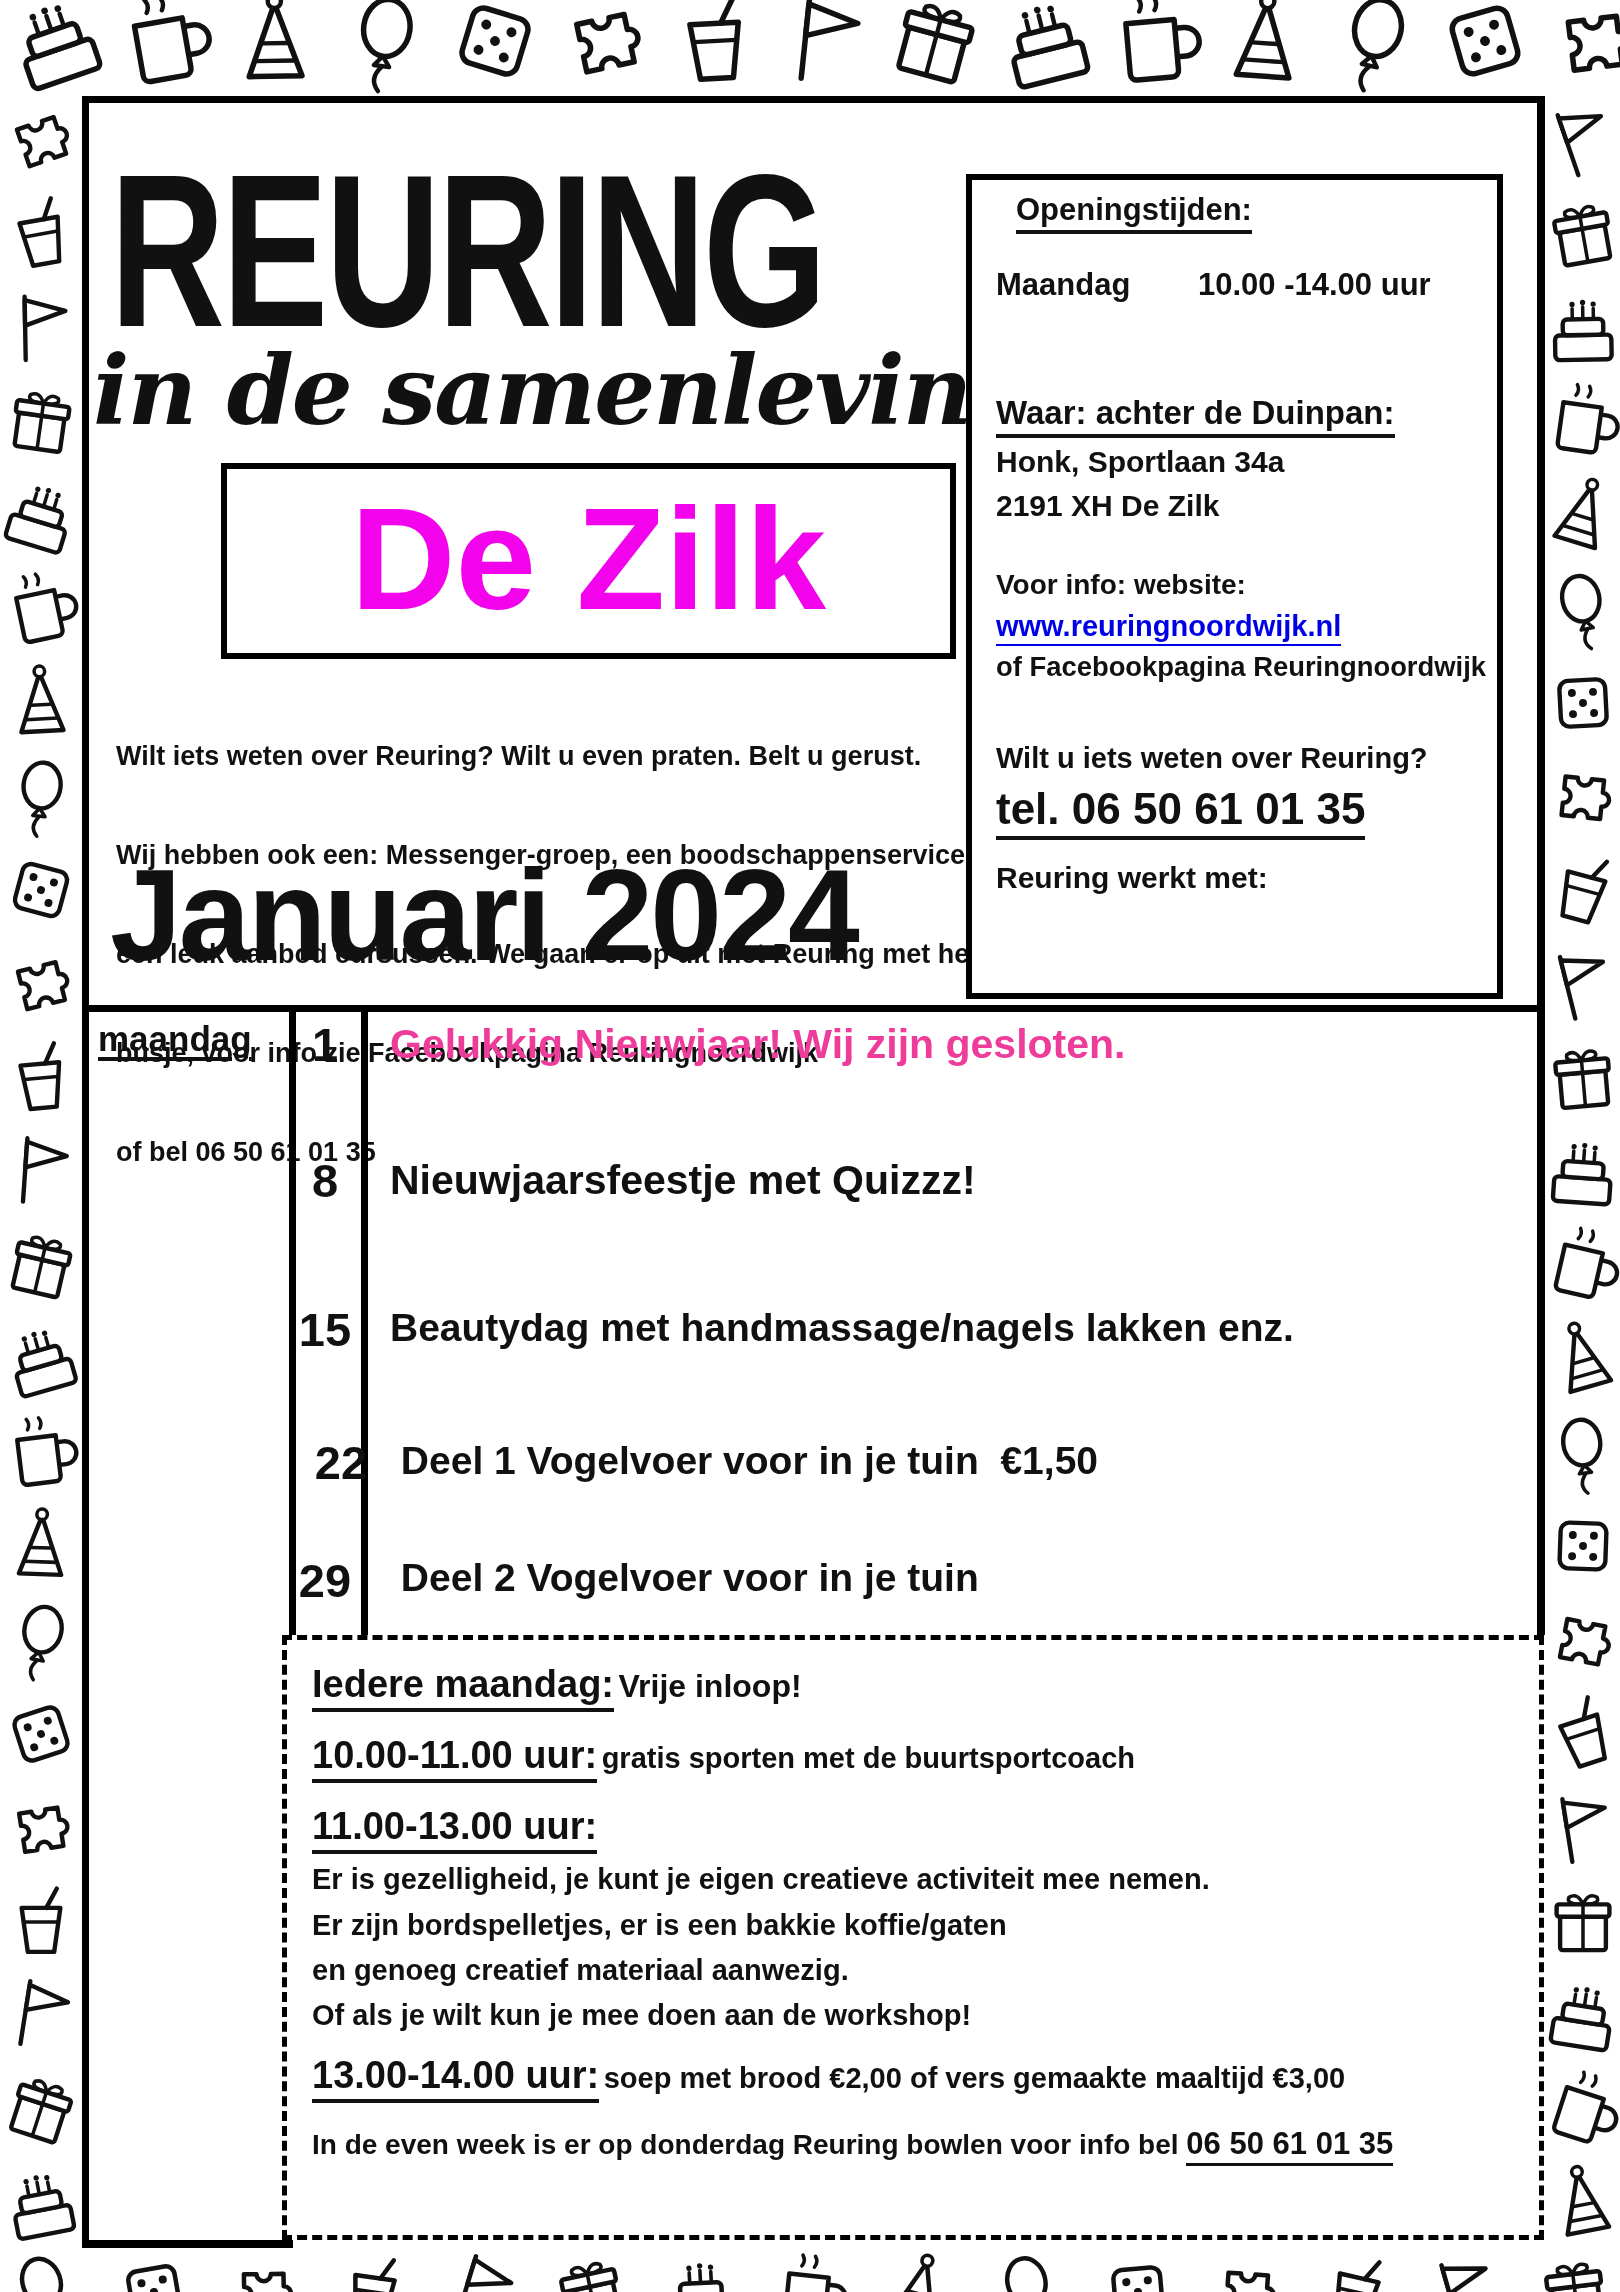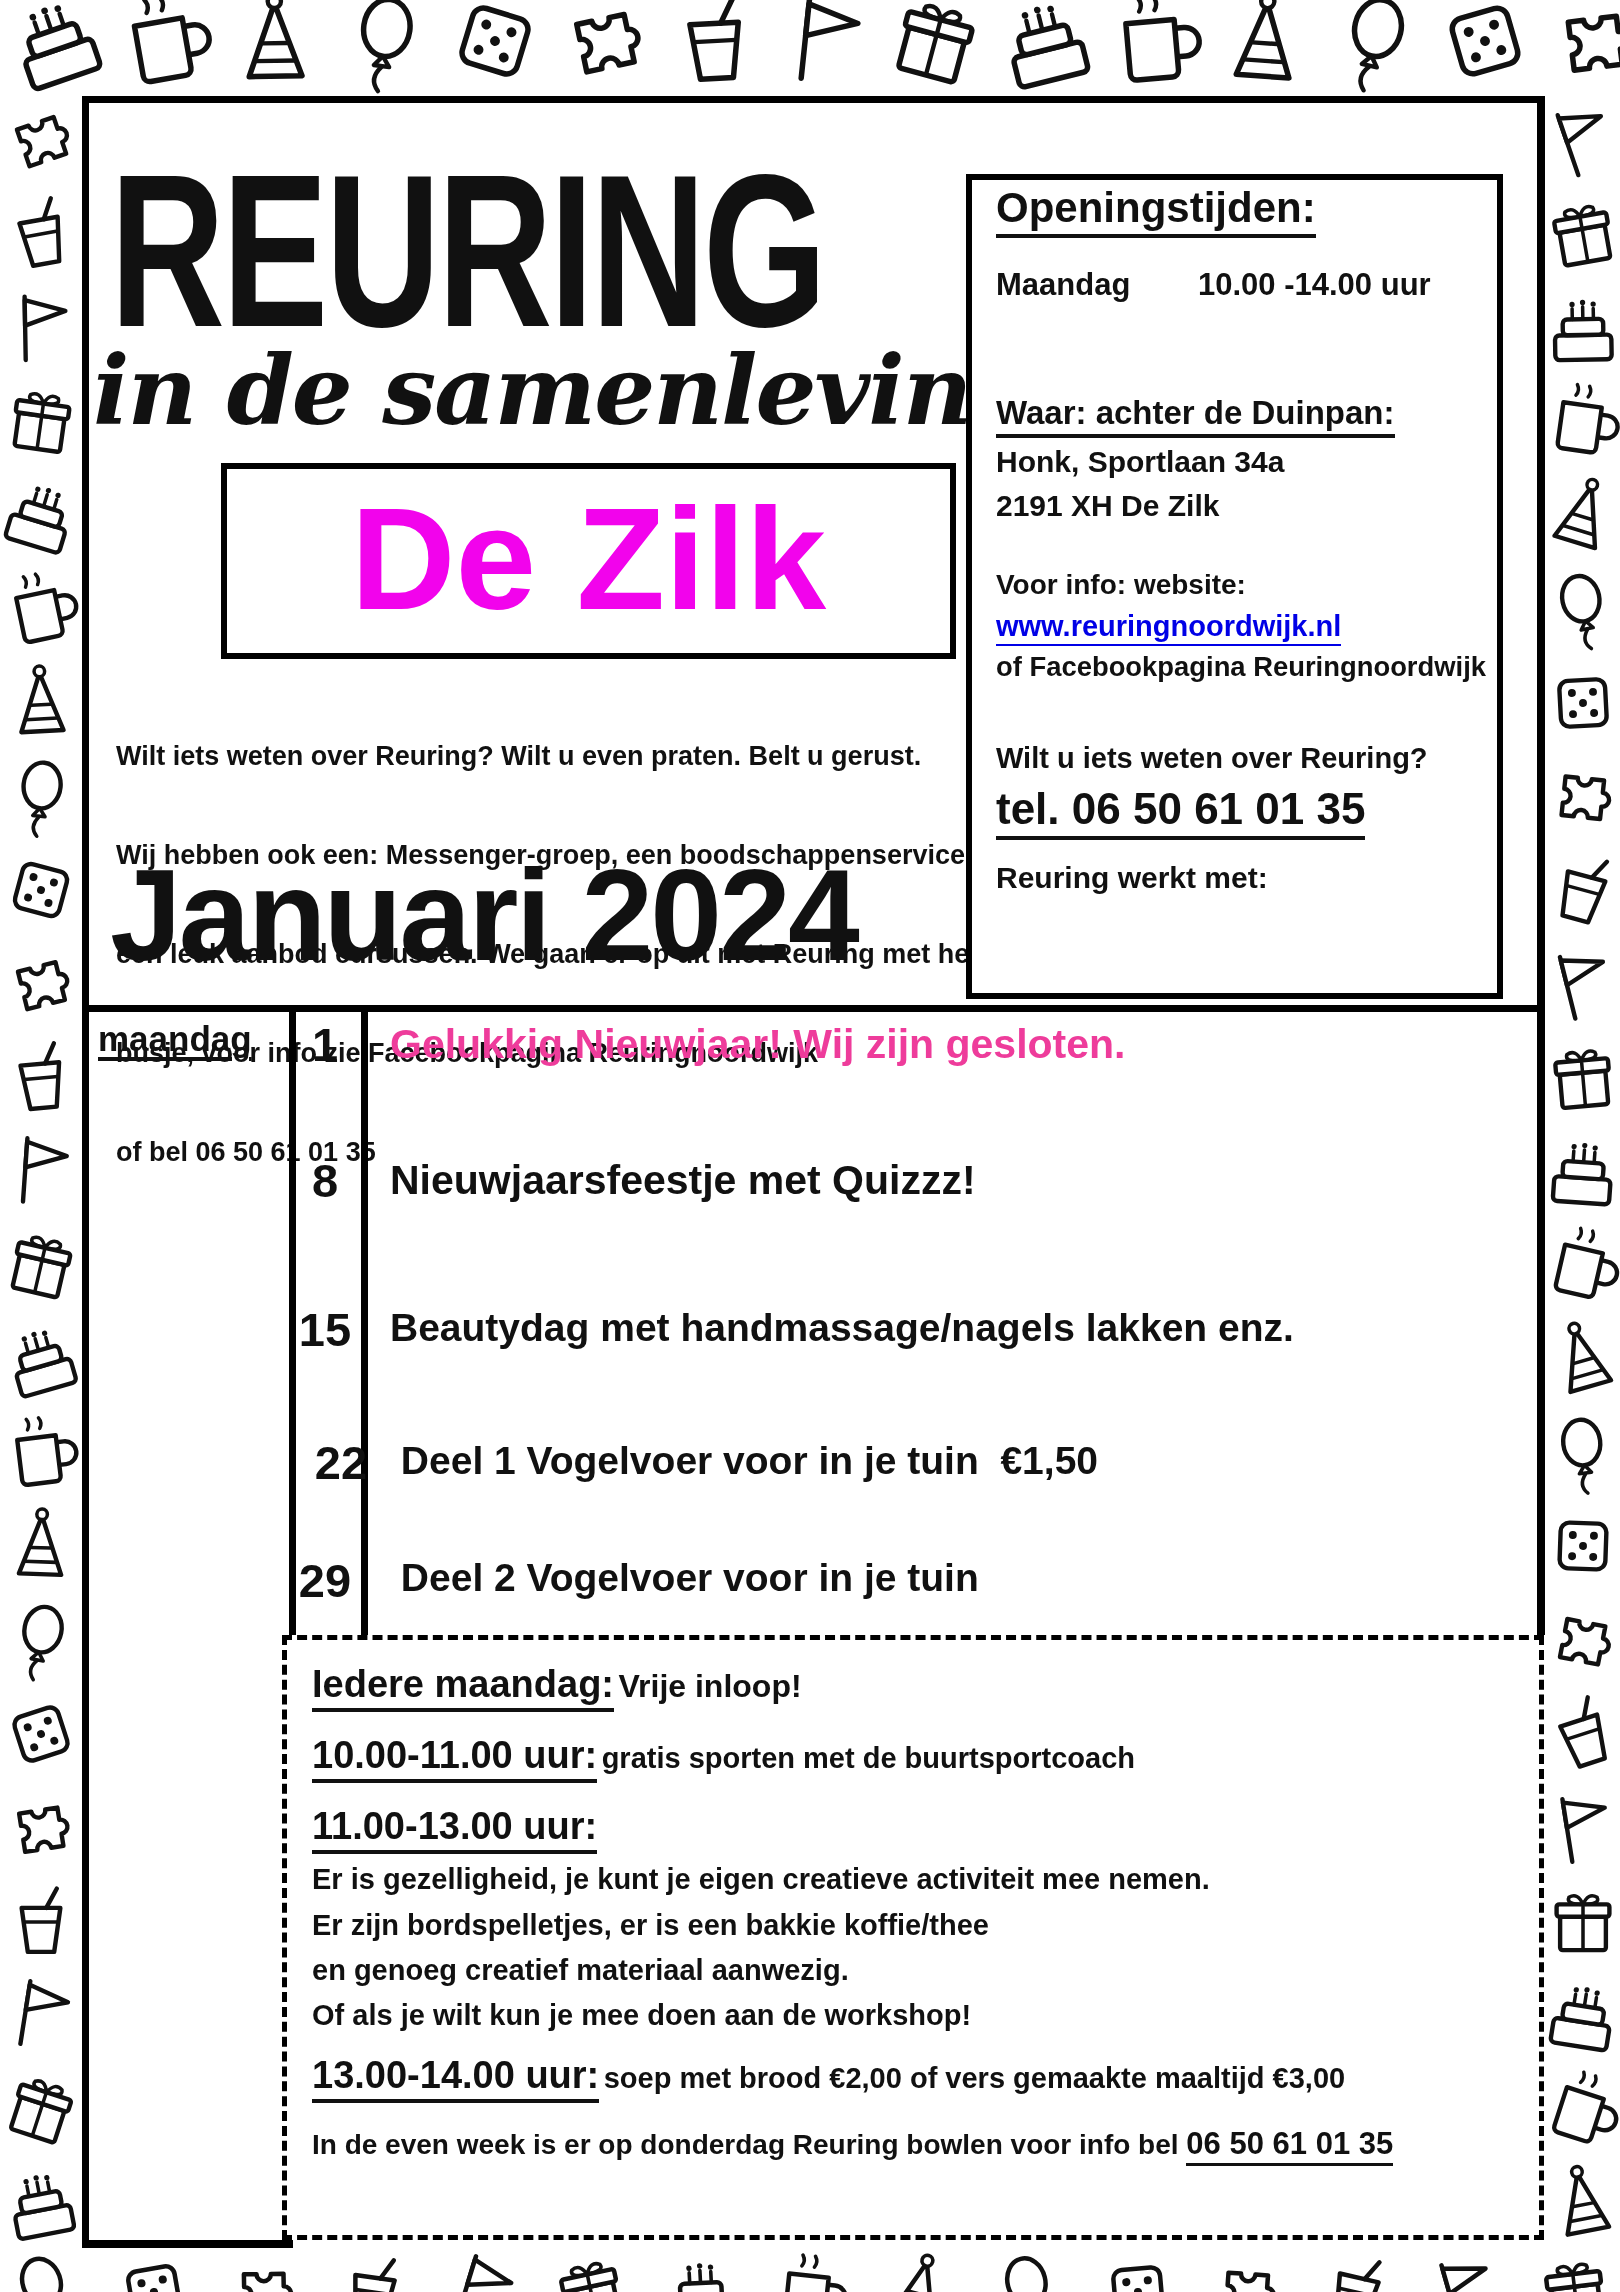--- a/index.html
+++ b/index.html
@@ -19,21 +19,21 @@
 
   #reuring{left:110px;top:142px;font-size:218px;line-height:1;letter-spacing:-3.9px;transform:scaleX(0.73);transform-origin:left top;white-space:pre;}
   #tagline{left:93px;top:343px;font-family:"DejaVu Serif",serif;font-style:italic;font-size:96px;line-height:1;letter-spacing:-2px;white-space:pre;}
   #dezilk-box{left:221px;top:463px;width:735px;height:196px;border:6.9px solid #000;box-sizing:border-box;}
   #dezilk{left:221px;top:463px;width:735px;height:188px;line-height:192px;text-align:center;font-size:145px;color:var(--magenta,#f203ec);white-space:pre;}
   #intro{left:116px;top:674px;font-size:27px;line-height:33px;white-space:pre;}
   #month{left:110px;top:845px;font-size:129px;letter-spacing:-2.9px;line-height:1.1;white-space:pre;}
 
   #infobox{left:966px;top:174px;width:537px;height:825px;border:6.9px solid #000;box-sizing:border-box;background:#fff;}
   .ib{left:996px;white-space:pre;}
-  #ib-h1{top:184px;font-size:42px;}
+  #ib-h1{top:192px;font-size:31px;margin-left:20px;}
   #ib-day{top:267px;font-size:31px;}
   #ib-hours{left:1198px;top:267px;font-size:31px;}
   #ib-where{top:394px;font-size:33px;}
   #ib-a1{top:445px;font-size:30px;}
   #ib-a2{top:489px;font-size:30px;}
   #ib-info{top:569px;font-size:28px;}
   #ib-web{top:610px;font-size:29px;color:var(--link,#0000e6);border-bottom:2.9px solid var(--link,#0000e6);padding-bottom:1px;}
   #ib-fb{top:651px;font-size:27.4px;}
   #ib-q{top:742px;font-size:29px;}
   #ib-tel{top:784px;font-size:44px;}
@@ -414,20 +414,20 @@
   <div class="abs date" id="r4d">22</div>
   <div class="abs event" id="r4e"> Deel 1 Vogelvoer voor in je tuin  €1,50</div>
   <div class="abs date" id="r5d">29</div>
   <div class="abs event" id="r5e"> Deel 2 Vogelvoer voor in je tuin</div>
 
   <div class="abs" id="dashed-box"></div>
   <div class="abs wk" id="wk1"><span class="wlabel hul">Iedere maandag:</span> <span class="wtext">Vrije inloop!</span></div>
   <div class="abs wk" id="wk2"><span class="wlabel hul">10.00-11.00 uur:</span> <span class="wtext">gratis sporten met de buurtsportcoach</span></div>
   <div class="abs wk" id="wk3"><span class="wlabel hul">11.00-13.00 uur:</span></div>
   <div class="abs wk" id="wk4">Er is gezelligheid, je kunt je eigen creatieve activiteit mee nemen.</div>
-  <div class="abs wk" id="wk5">Er zijn bordspelletjes, er is een bakkie koffie/thee</div>
+  <div class="abs wk" id="wk5">Er zijn bordspelletjes, er is een bakkie koffie/gaten</div>
   <div class="abs wk" id="wk6">en genoeg creatief materiaal aanwezig.</div>
   <div class="abs wk" id="wk7">Of als je wilt kun je mee doen aan de workshop!</div>
   <div class="abs wk" id="wk8"><span class="wlabel hul">13.00-14.00 uur:</span> <span class="wtext">soep met brood €2,00 of vers gemaakte maaltijd €3,00</span></div>
   <div class="abs wk" id="wk9"><span>In de even week is er op donderdag Reuring bowlen voor info bel</span> <span class="phone">06 50 61 01 35</span></div>
 
 </div>
 
 
 </body></html>

